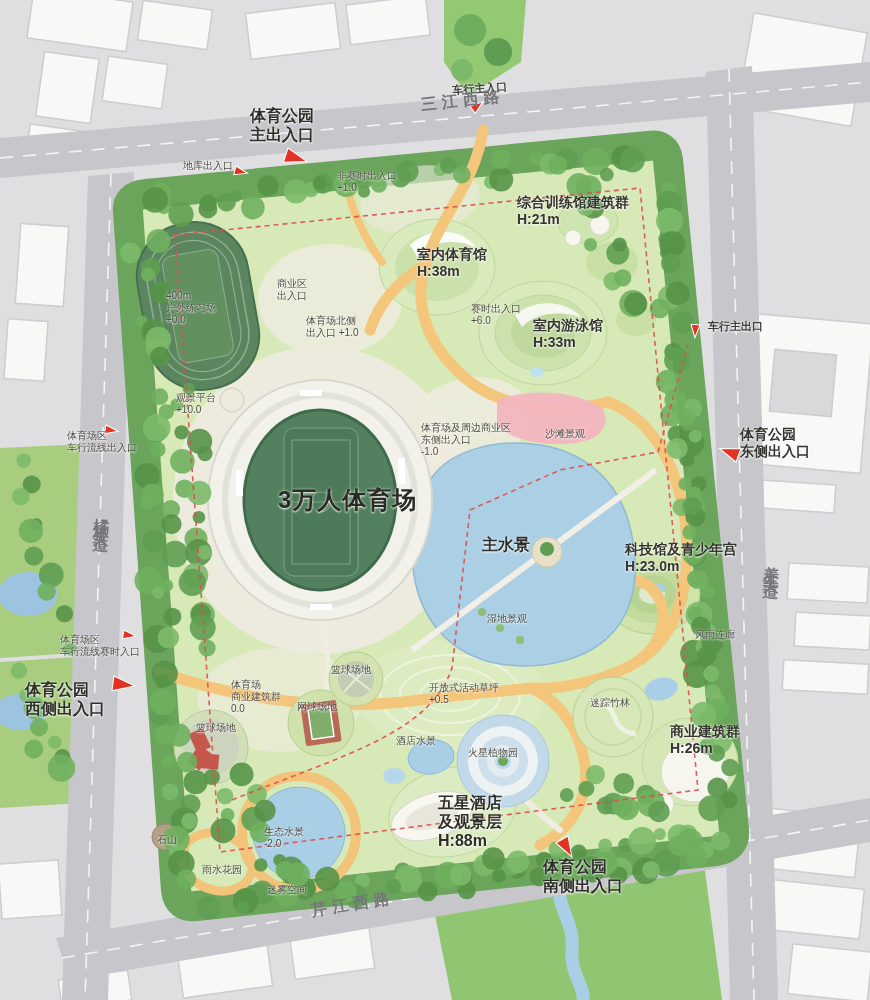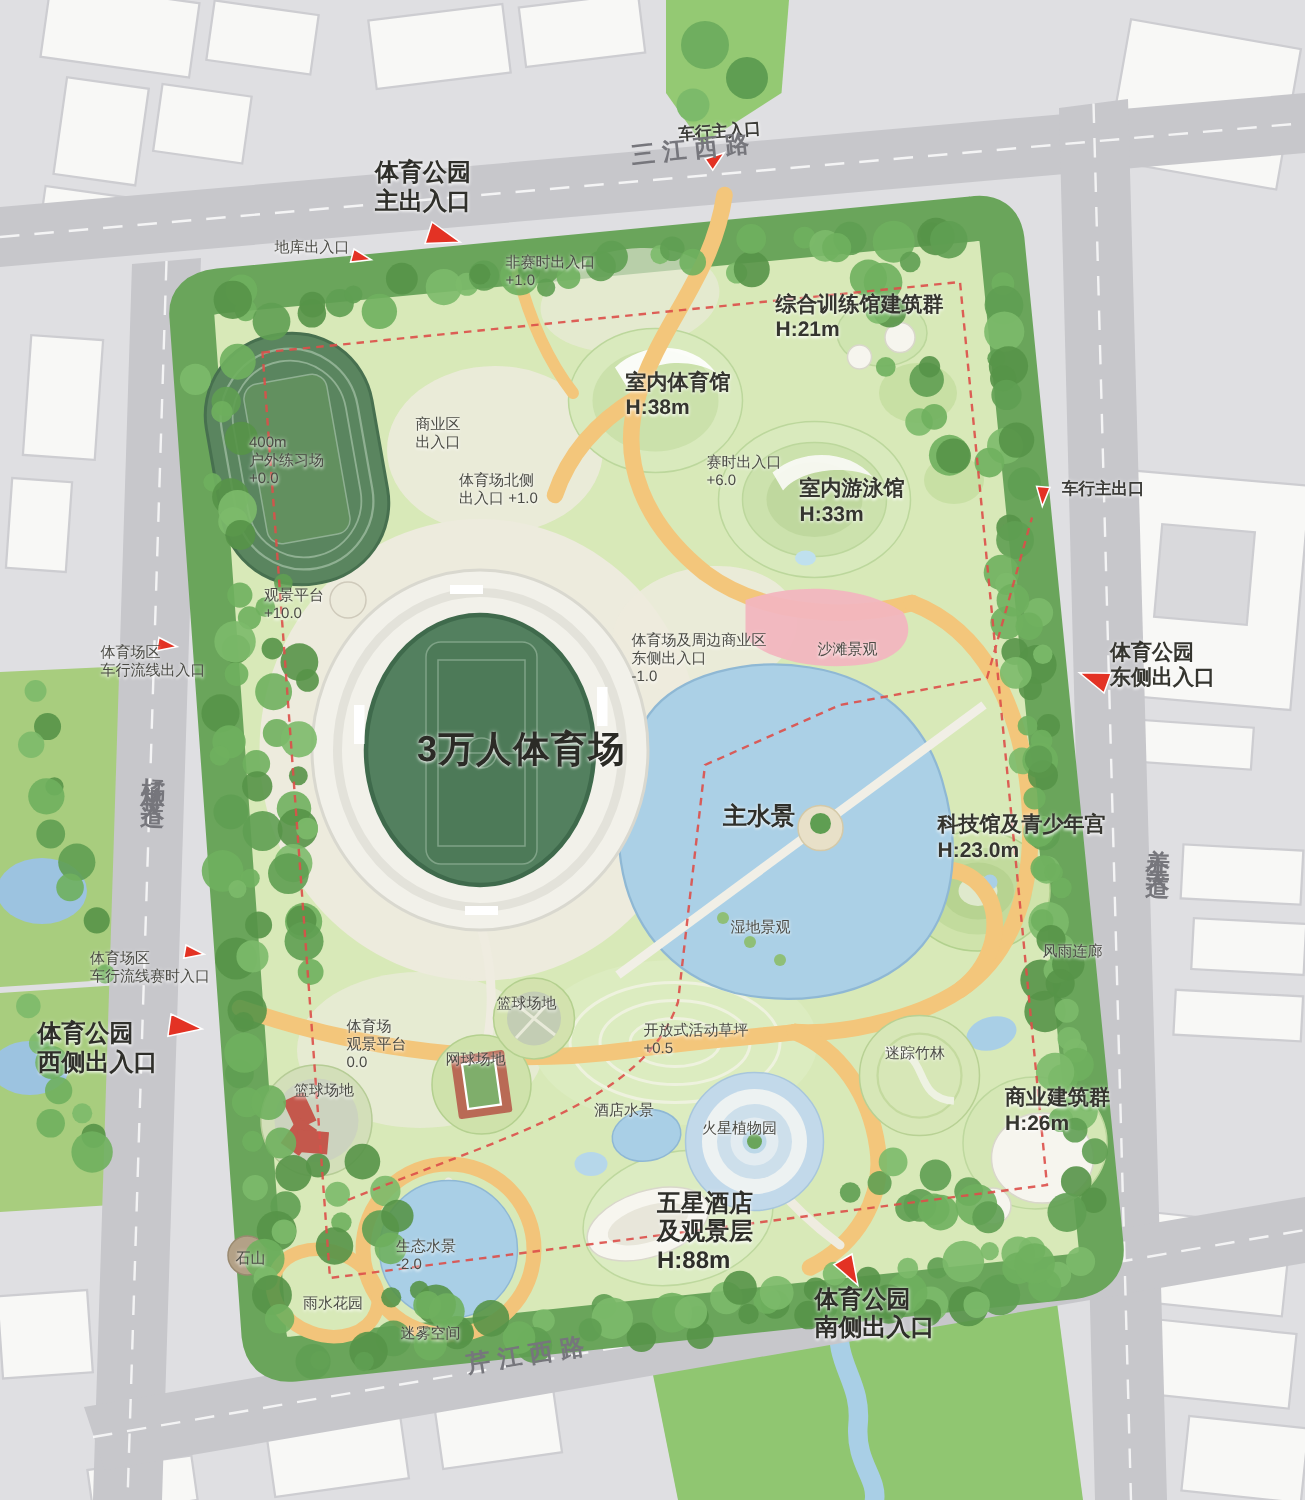--- a/index.html
+++ b/index.html
@@ -532,21 +532,21 @@
   <div class="lbl lg" style="left:482px;top:536px">主水景</div>
   <div class="lbl md" style="left:625px;top:541px">科技馆及青少年宫
 H:23.0m</div>
   <div class="lbl xs" style="left:487px;top:613px">湿地景观</div>
   <div class="lbl xs" style="left:695px;top:629px">风雨连廊</div>
   <div class="lbl xs" style="left:60px;top:634px">体育场区
 车行流线赛时入口</div>
   <div class="lbl lg" style="left:25px;top:681px">体育公园
 西侧出入口</div>
   <div class="lbl xs" style="left:231px;top:679px">体育场
-观景平台
+商业建筑群
 0.0</div>
   <div class="lbl xs" style="left:331px;top:664px">篮球场地</div>
   <div class="lbl xs" style="left:297px;top:701px">网球场地</div>
   <div class="lbl xs" style="left:196px;top:722px">篮球场地</div>
   <div class="lbl xs" style="left:429px;top:682px">开放式活动草坪
 +0.5</div>
   <div class="lbl xs" style="left:590px;top:697px">迷踪竹林</div>
   <div class="lbl md" style="left:670px;top:723px">商业建筑群
 H:26m</div>
   <div class="lbl xs" style="left:396px;top:735px">酒店水景</div>

